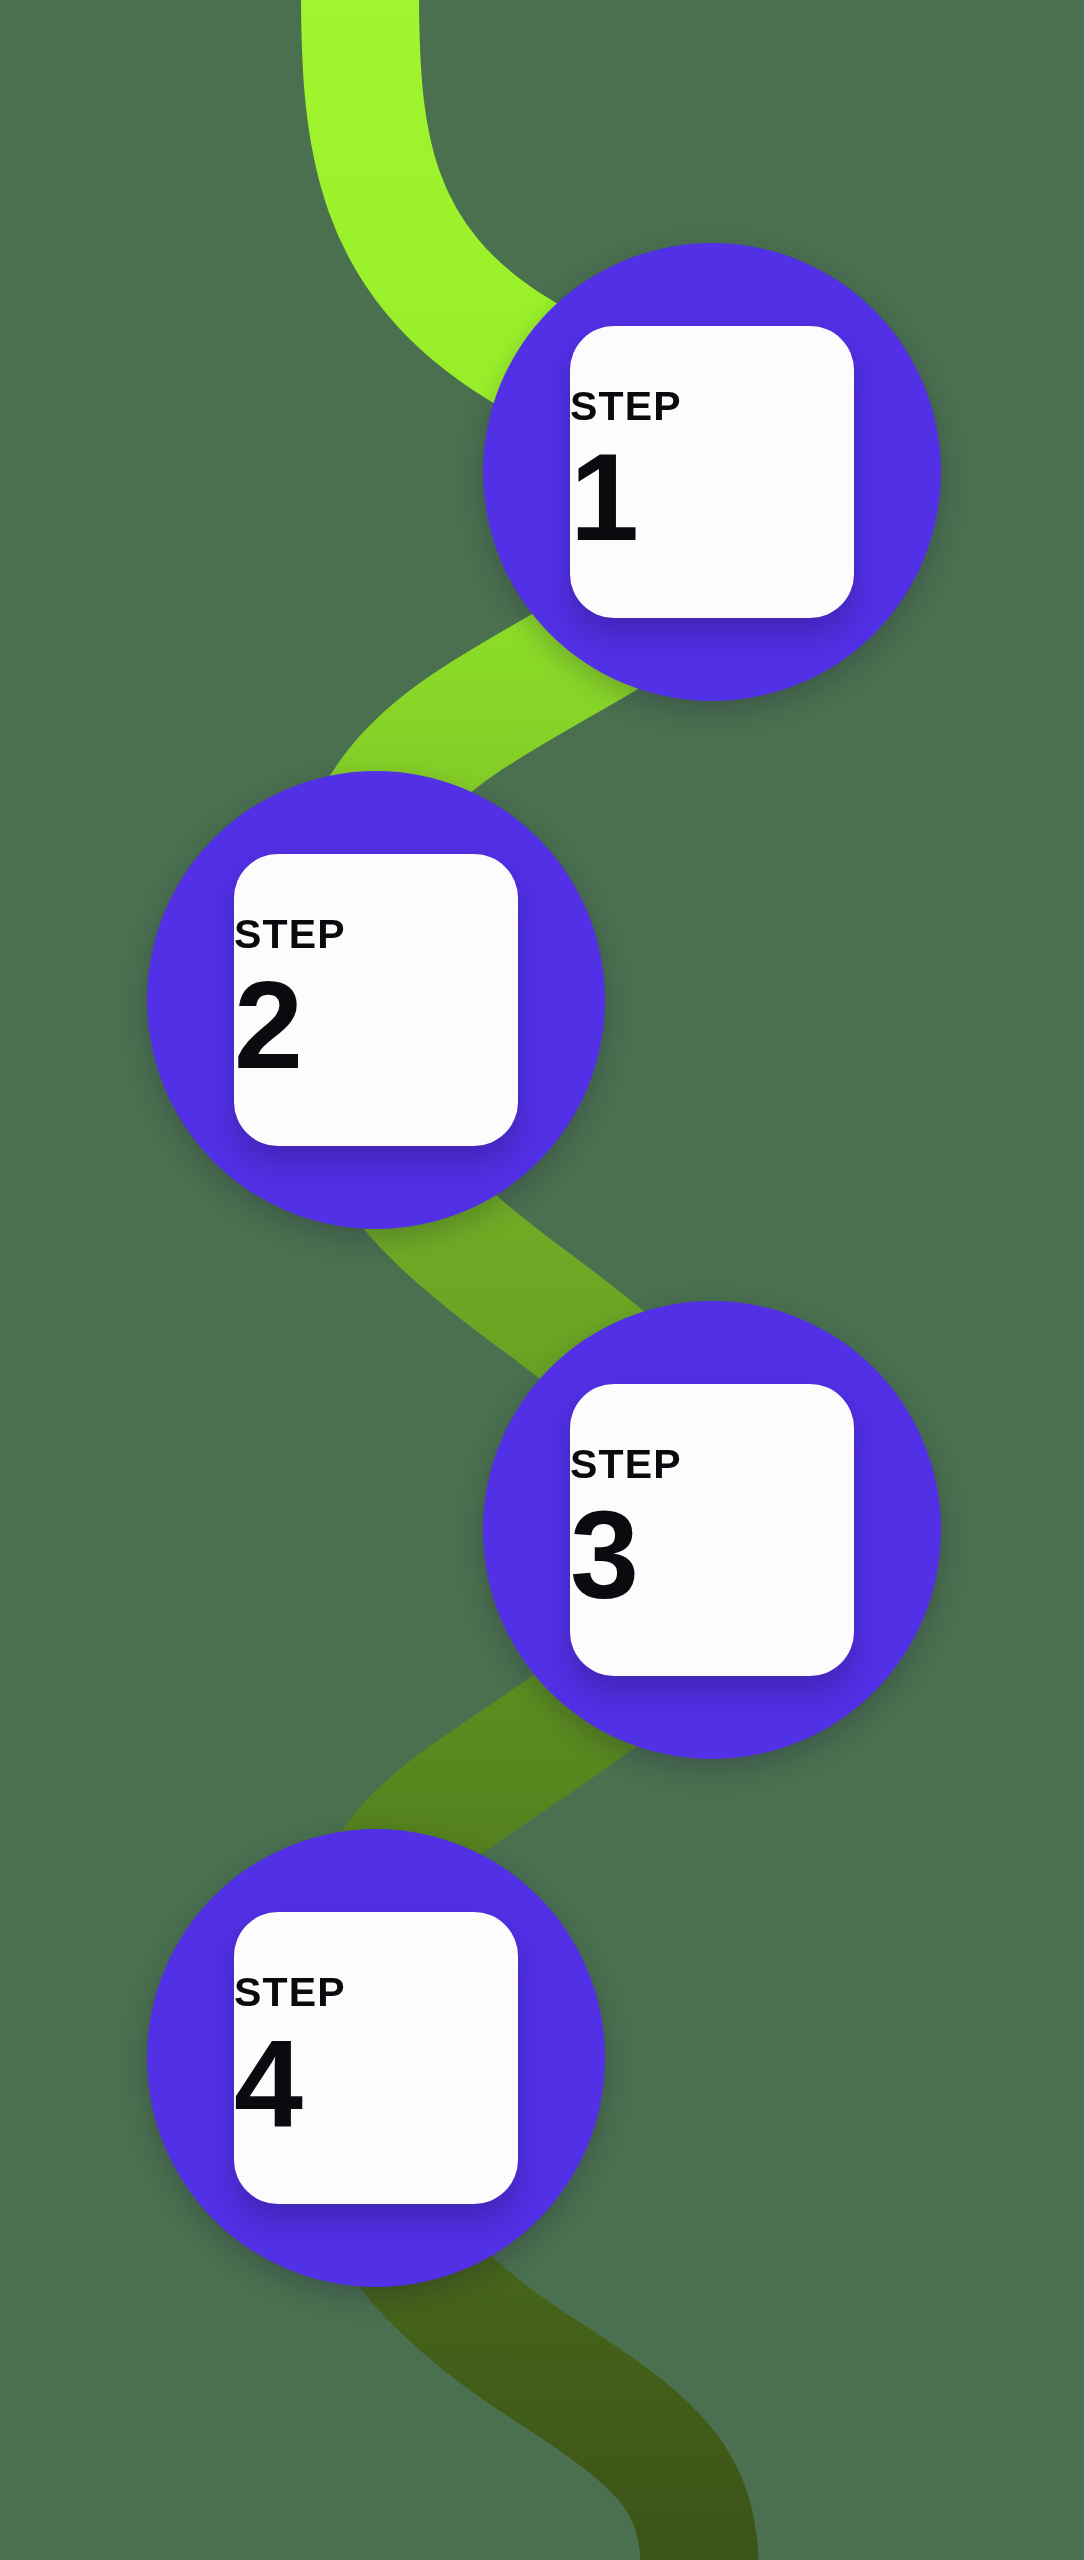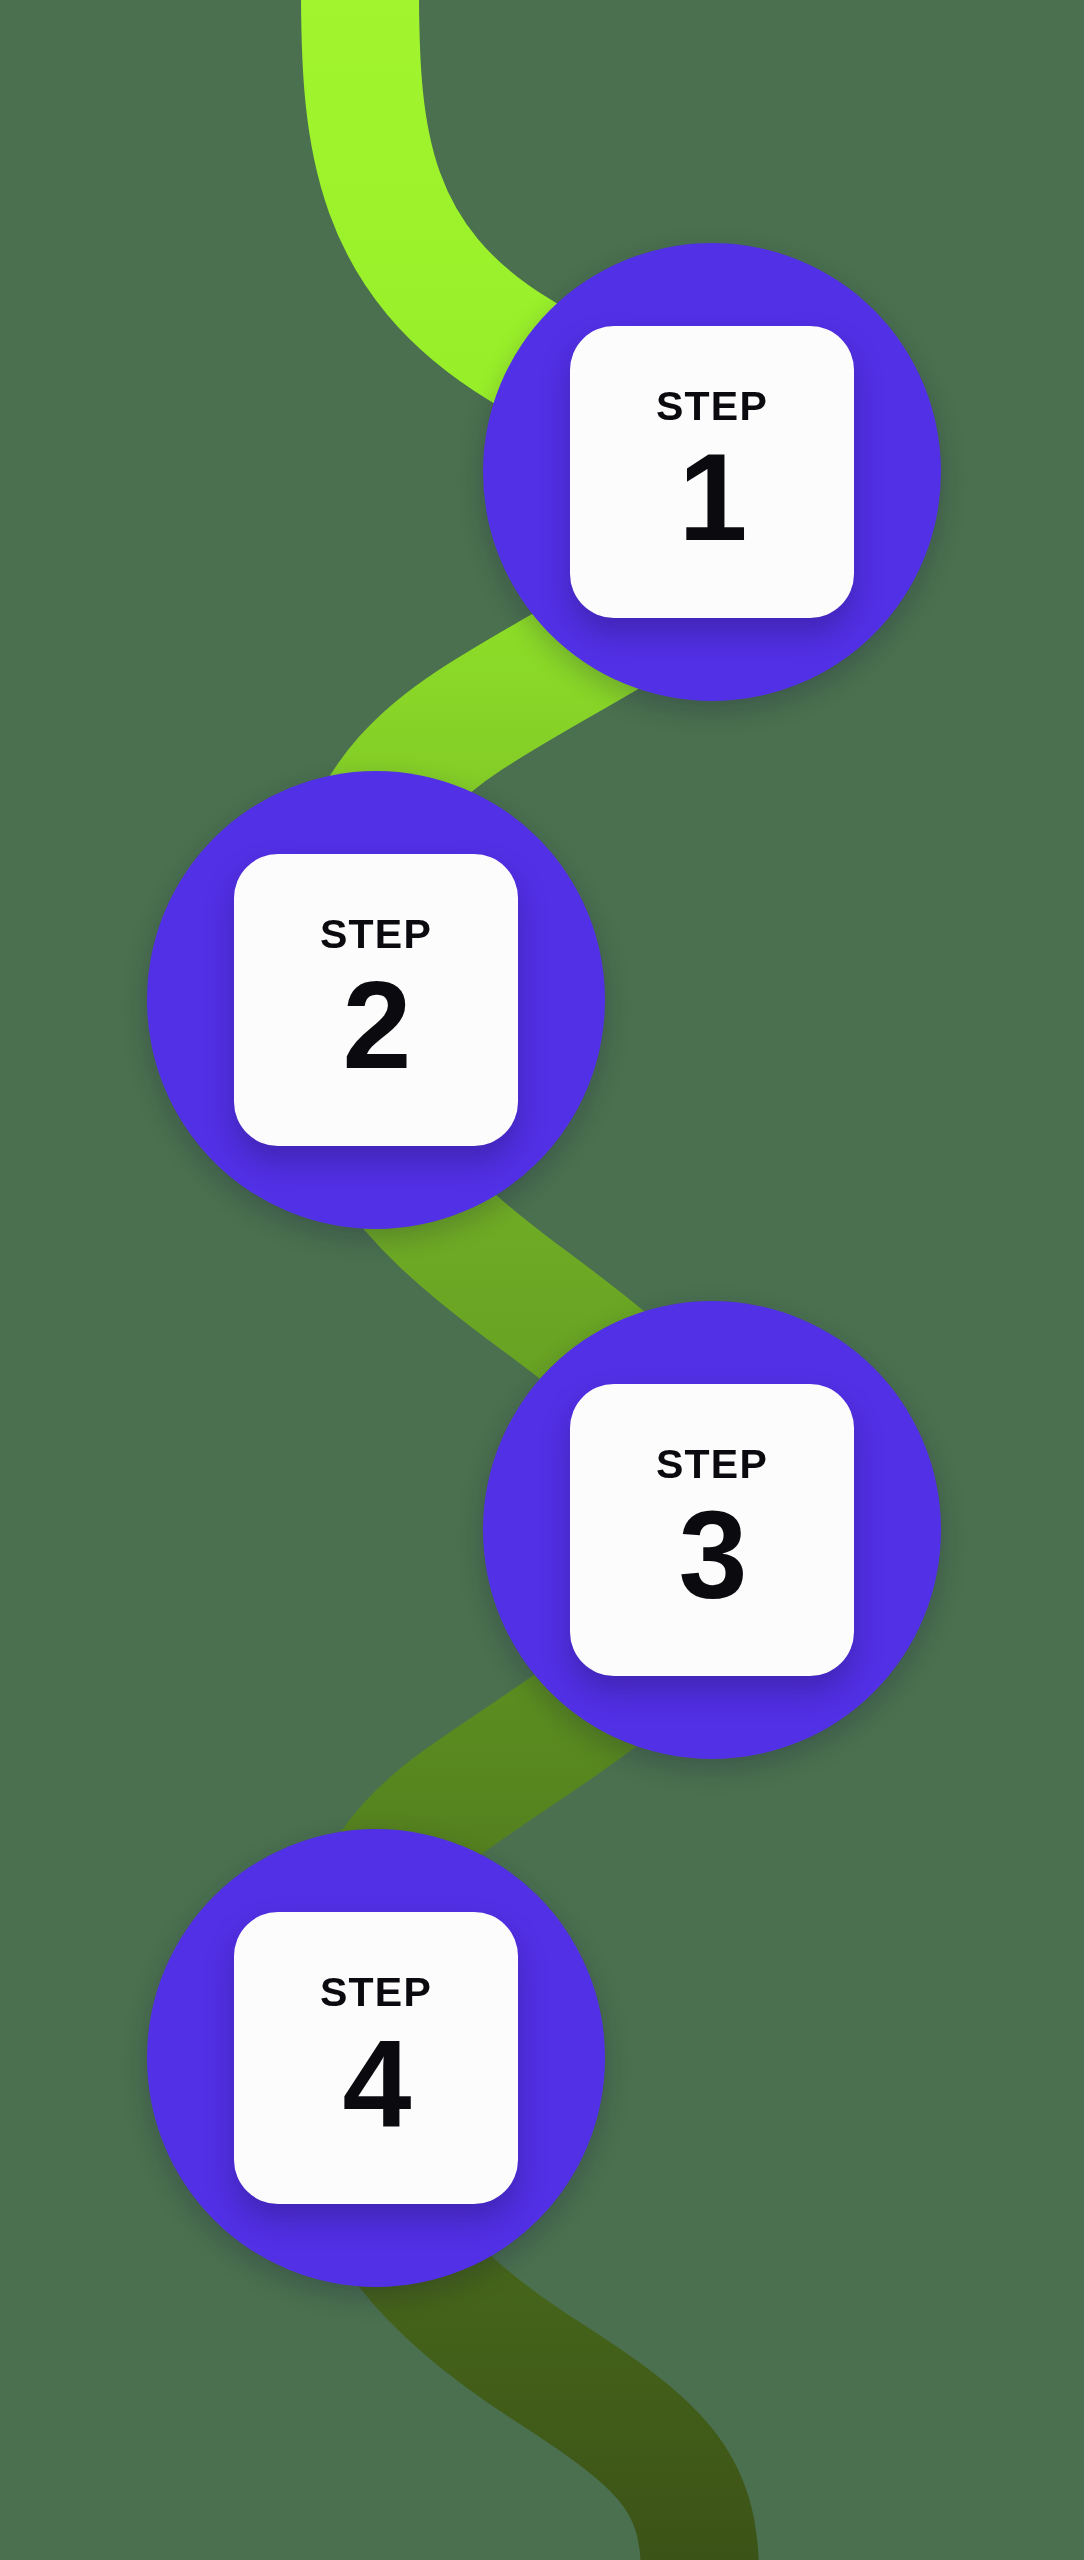--- a/index.html
+++ b/index.html
@@ -42,21 +42,21 @@
   .step-node-3 { left: 483px;  top: 1301px; }
   .step-node-4 { left: 147px;  top: 1829px; }
 
   .step-card {
     width: 284px;
     height: 292px;
     background: #FCFCFD;
     border-radius: 44px;
     display: flex;
     flex-direction: column;
-    align-items: center;
+    align-items: flex-start;
     justify-content: center;
     box-shadow: 0 16px 30px rgba(25, 12, 70, 0.30);
   }
 
   .step-label {
     font-size: 41px;
     font-weight: 600;
     letter-spacing: 1.2px;
     color: #0B0B0F;
     line-height: 1;

